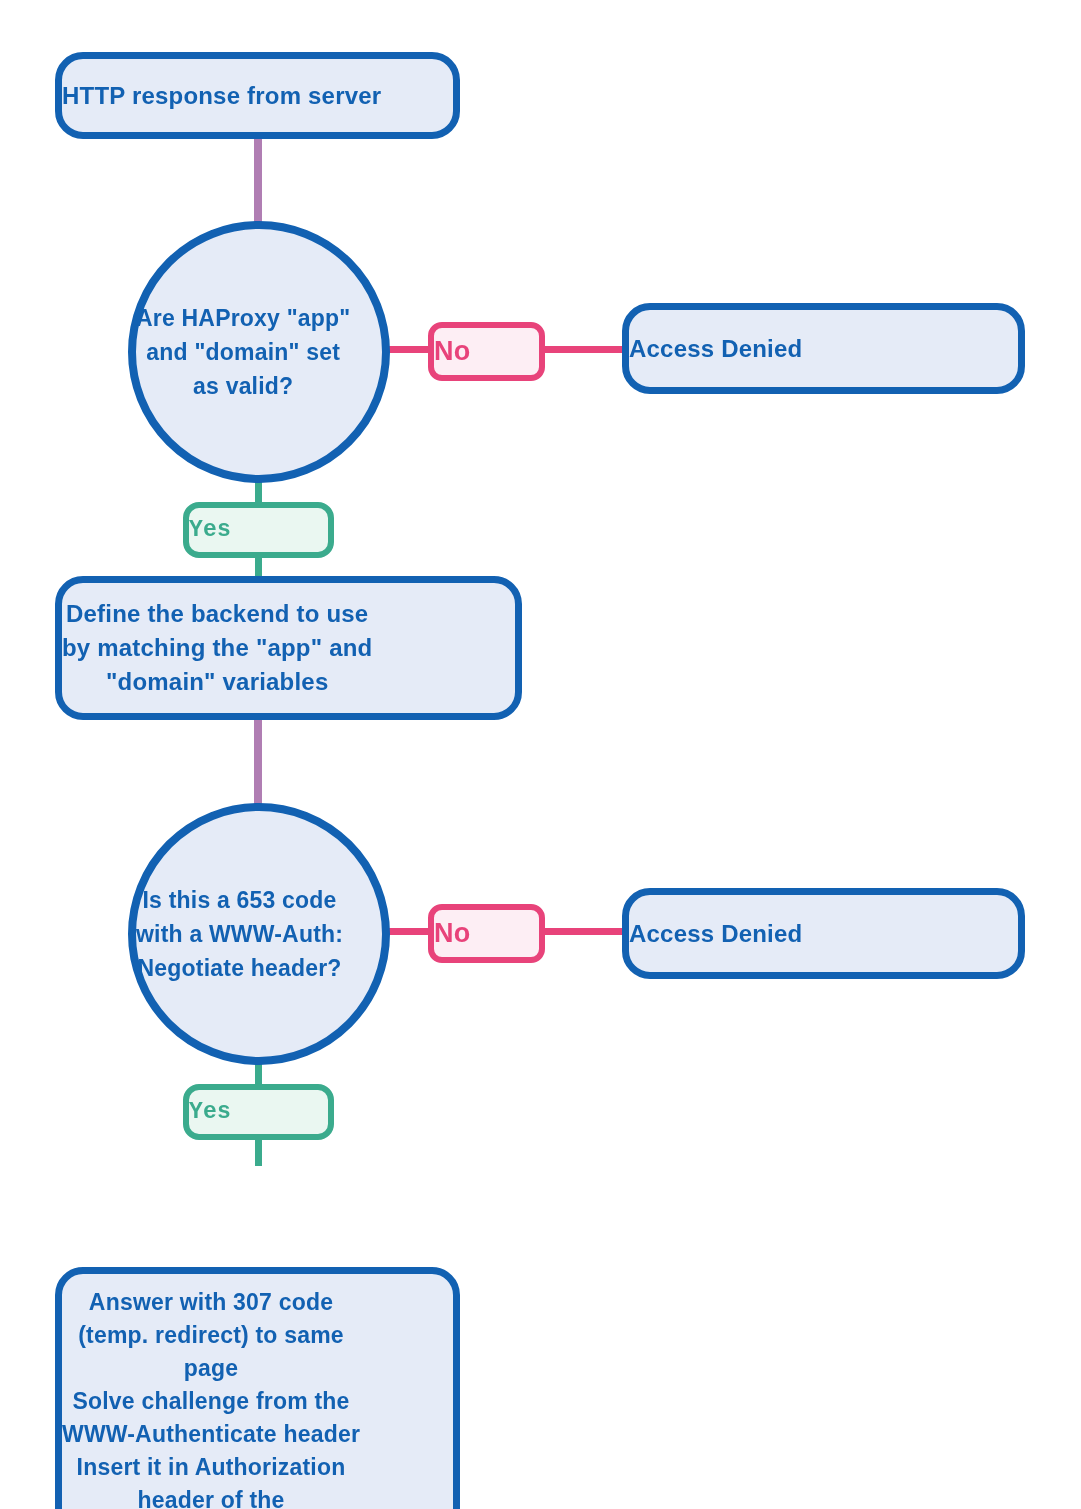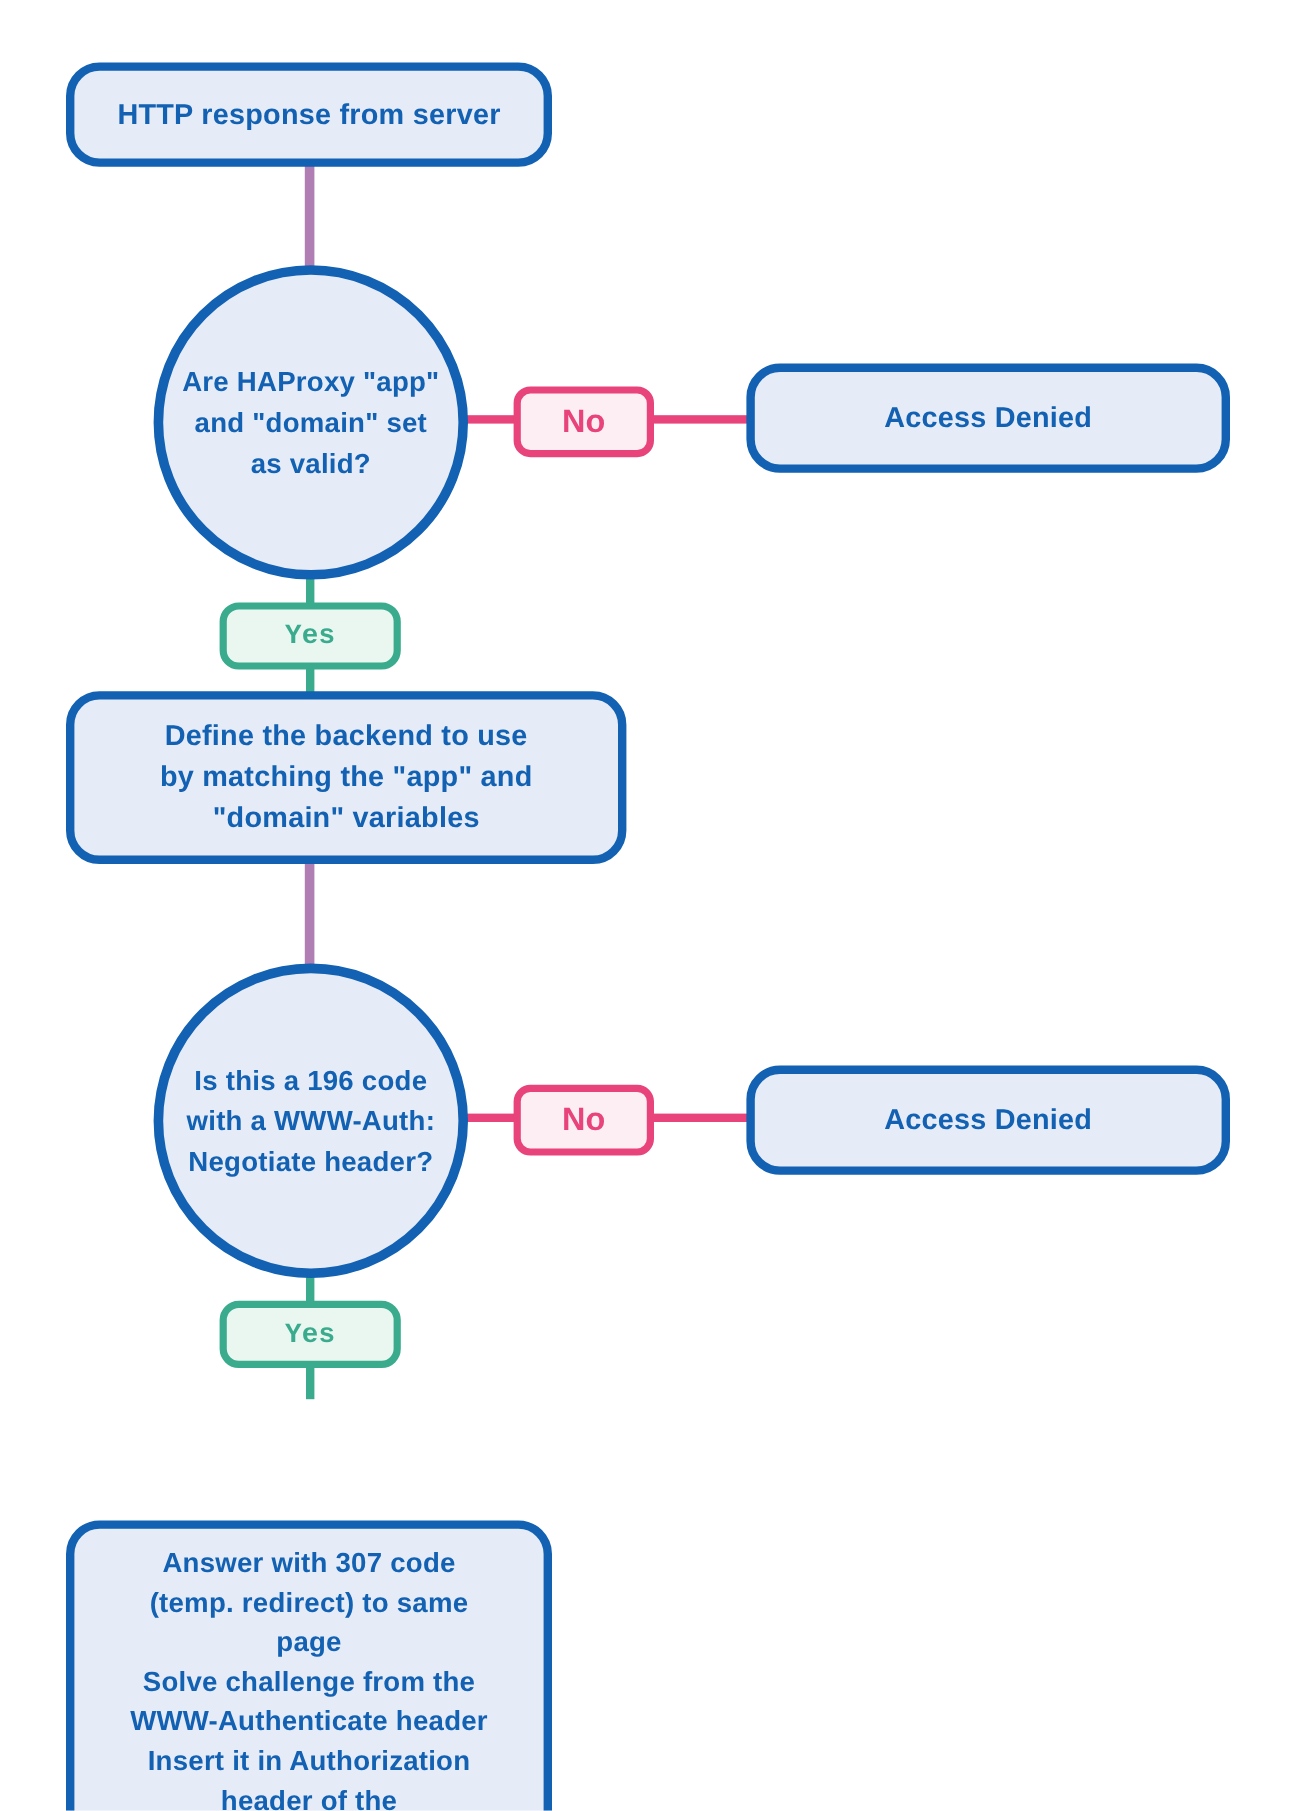--- a/index.html
+++ b/index.html
@@ -21,21 +21,20 @@
   .line.purple { background: var(--purple, #b07eb3); }
   .line.green  { background: var(--green,  #3bab8d); width: 7px; }
   .line.pink   { background: var(--pink,   #e8437a); }
 
   
   .node {
     position: absolute;
     z-index: 2;
     display: flex;
     align-items: center;
-    justify-content: center;
     text-align: center;
     font-weight: 700;
     letter-spacing: 0.2px;
   }
   .node span { white-space: pre-line; }
 
   .blue-node {
     background: var(--blue_fill, #e5ebf7);
     border: 7px solid var(--blue, #1261b2);
     border-radius: 28px;
@@ -104,21 +103,21 @@
     <span>Yes</span>
   </div>
 
   <div class="node blue-node" style="left:55px; top:576px; width:467px; height:144px;">
     <span>Define the backend to use
 by matching the "app" and
 "domain" variables</span>
   </div>
 
   <div class="node circle-node" style="left:128px; top:803px; width:262px; height:262px;">
-    <span>Is this a 196 code
+    <span>Is this a 653 code
 with a WWW-Auth:
 Negotiate header?</span>
   </div>
 
   <div class="node pink-node" style="left:428px; top:904px; width:117px; height:59px;">
     <span>No</span>
   </div>
 
   <div class="node blue-node" style="left:622px; top:888px; width:403px; height:91px;">
     <span>Access Denied</span>

